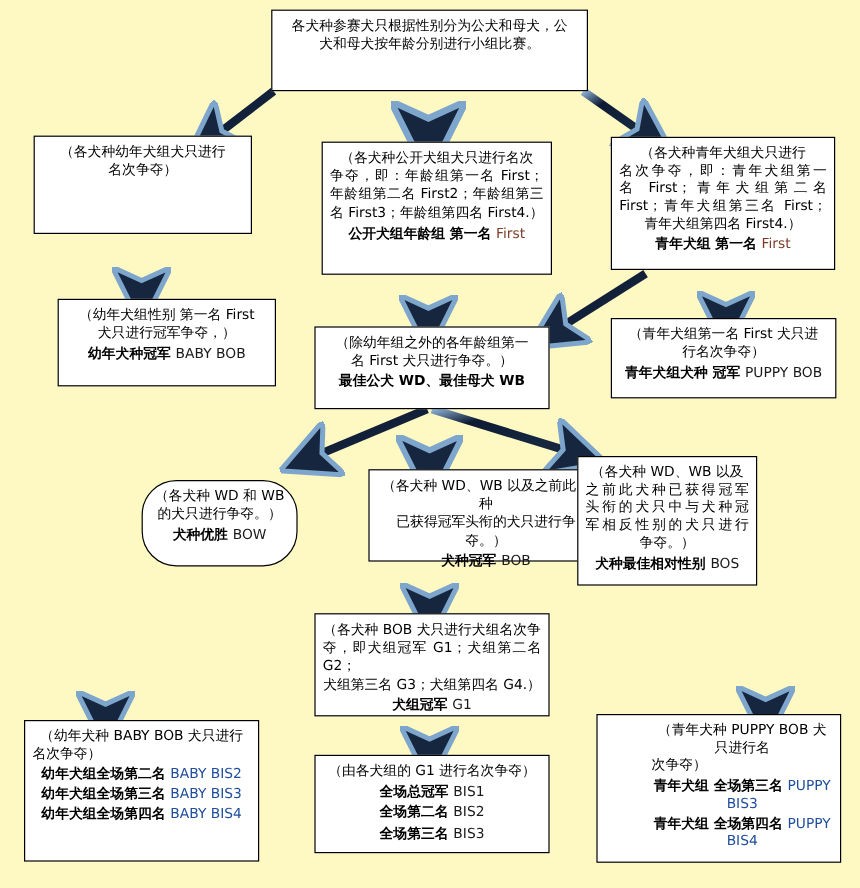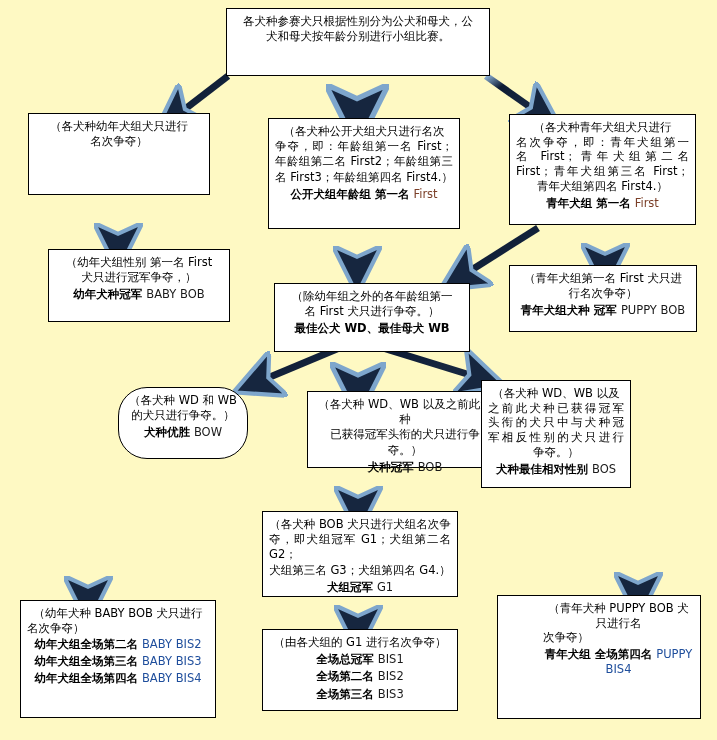--- a/index.html
+++ b/index.html
@@ -169,33 +169,33 @@
     <span class="ln">青年犬组第四名 First4.）</span>
     <span class="label-row"><span>青年犬组 第一名</span> <span class="code-red">First</span></span>
   </div>
 
   <div class="box" style="left:28px; top:249px; width:182px; height:73px;margin-left:20px;">
     <span class="ln">（幼年犬组性别 第一名 First</span>
     <span class="ln">犬只进行冠军争夺，）</span>
     <span class="label-row"><span>幼年犬种冠军</span> <span class="code-dark">BABY BOB</span></span>
   </div>
 
-  <div class="box" style="left:274px; top:272px; width:196px; height:69px;margin-top:11px;">
+  <div class="box" style="left:262px; top:272px; width:196px; height:69px;">
     <span class="ln">（除幼年组之外的各年龄组第一</span>
     <span class="ln">名 First 犬只进行争夺。）</span>
     <span class="label-row"><span>最佳公犬 WD、最佳母犬 WB</span></span>
   </div>
 
   <div class="box" style="left:509px; top:265px; width:188px; height:67px;">
     <span class="ln">（青年犬组第一名 First 犬只进</span>
     <span class="ln">行名次争夺）</span>
     <span class="label-row"><span>青年犬组犬种 冠军</span> <span class="code-dark">PUPPY BOB</span></span>
   </div>
 
-  <div class="box" style="left:118px; top:387px; width:130px; height:72px;border-radius:29px;">
+  <div class="box" style="left:118px; top:400px; width:130px; height:72px;border-radius:29px;">
     <span class="ln">（各犬种 WD 和 WB</span>
     <span class="ln">的犬只进行争夺。）</span>
     <span class="label-row"><span>犬种优胜</span> <span class="code-dark">BOW</span></span>
   </div>
 
   <div class="box" style="left:262px; top:391px; width:196px; height:77px;margin-left:45px;">
     <span class="ln">（各犬种 WD、WB 以及之前此犬种</span>
     <span class="ln">已获得冠军头衔的犬只进行争夺。）</span>
     <span class="label-row"><span>犬种冠军</span> <span class="code-dark">BOB</span></span>
   </div>
@@ -227,16 +227,17 @@
   <div class="box" style="left:262px; top:629px; width:196px; height:82px;">
     <span class="ln">（由各犬组的 G1 进行名次争夺）</span>
     <span class="label-row"><span>全场总冠军</span> <span class="code-dark">BIS1</span></span>
     <span class="label-row"><span>全场第二名</span> <span class="code-dark">BIS2</span></span>
     <span class="label-row"><span>全场第三名</span> <span class="code-dark">BIS3</span></span>
   </div>
 
   <div class="box tight" style="left:497px; top:595px; width:204px; height:124px;padding-left:45px;">
     <span class="ln">（青年犬种 PUPPY BOB 犬只进行名</span>
     <span class="ln" style="text-align:left">次争夺）</span>
+    <span class="label-row"><span>青年犬组 全场第三名</span> <span class="code-blue">PUPPY BIS3</span></span>
     <span class="label-row"><span>青年犬组 全场第四名</span> <span class="code-blue">PUPPY BIS4</span></span>
   </div>
 
 </div>
 
 </body></html>

